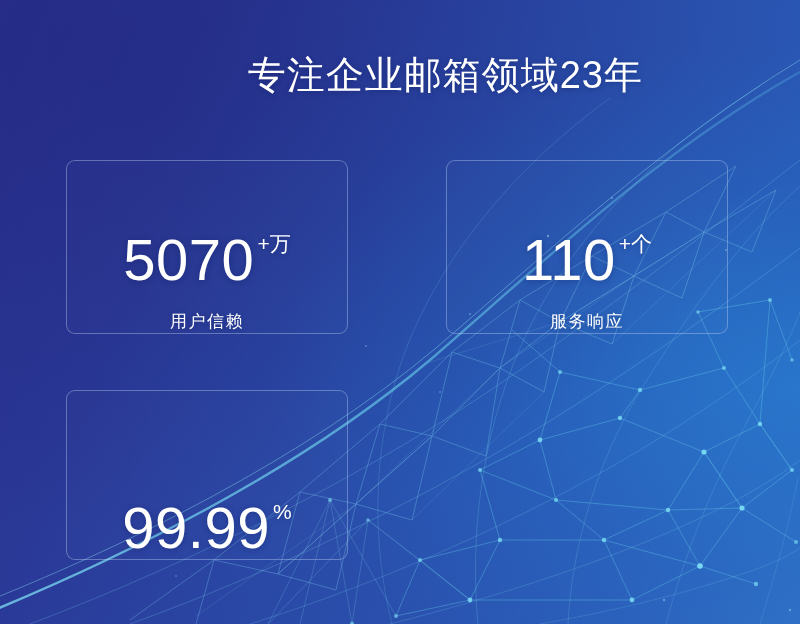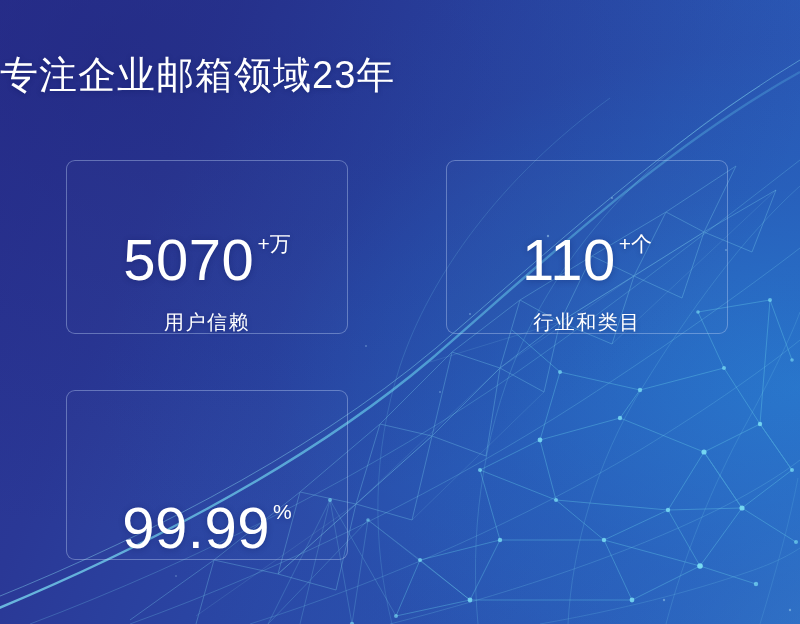--- a/index.html
+++ b/index.html
@@ -22,22 +22,22 @@
     background: radial-gradient(125% 110% at 14% 8%, rgba(30,35,120,0.45) 0%, rgba(30,35,120,0.18) 40%, rgba(0,0,0,0) 70%);
     pointer-events:none;
   }
   #globe-layer { position:absolute; inset:0; pointer-events:none; }
   #globe-layer svg { position:absolute; inset:0; width:800px; height:624px; display:block; }
 
   
   #content { position:absolute; inset:0; }
 
   #page-title {
-    position:absolute; top:52px; left:0; width:632px;
-    text-align:left;
+    position:absolute; top:52px; left:11px; width:632px;
+    text-align:right;
     color:#ffffff;
     font-size:38px;
     line-height:46px;
     font-weight:400;
     letter-spacing:1px;
     text-shadow:0 1px 5px rgba(10,20,80,0.35);
   }
 
   #stat-grid {
     position:absolute;
@@ -80,21 +80,21 @@
     font-size:21px;
     line-height:21px;
     font-weight:400;
     margin-left:3px;
     margin-top:4px;
     text-shadow:0 1px 5px rgba(10,20,80,0.30);
   }
   .stat-label {
     margin-top:20px;
     color:#ffffff;
-    font-size:20px;
+    font-size:17px;
     line-height:22px;
     font-weight:400;
     letter-spacing:1.5px;
     text-shadow:0 1px 5px rgba(10,20,80,0.30);
   }
 </style>
 </head>
 <body>
 
 <div id="bg-stage"></div>
@@ -263,21 +263,21 @@
         <span class="stat-unit">+万</span>
       </div>
       <div class="stat-label">用户信赖</div>
     </div>
 
     <div class="stat-card">
       <div class="stat-value-row">
         <span class="stat-number">110</span>
         <span class="stat-unit">+个</span>
       </div>
-      <div class="stat-label">行业和类目</div>
+      <div class="stat-label">服务响应</div>
     </div>
 
 
     <div class="stat-card">
       <div class="stat-value-row">
         <span class="stat-number">99.99</span>
         <span class="stat-unit">%</span>
       </div>
     </div>
 

